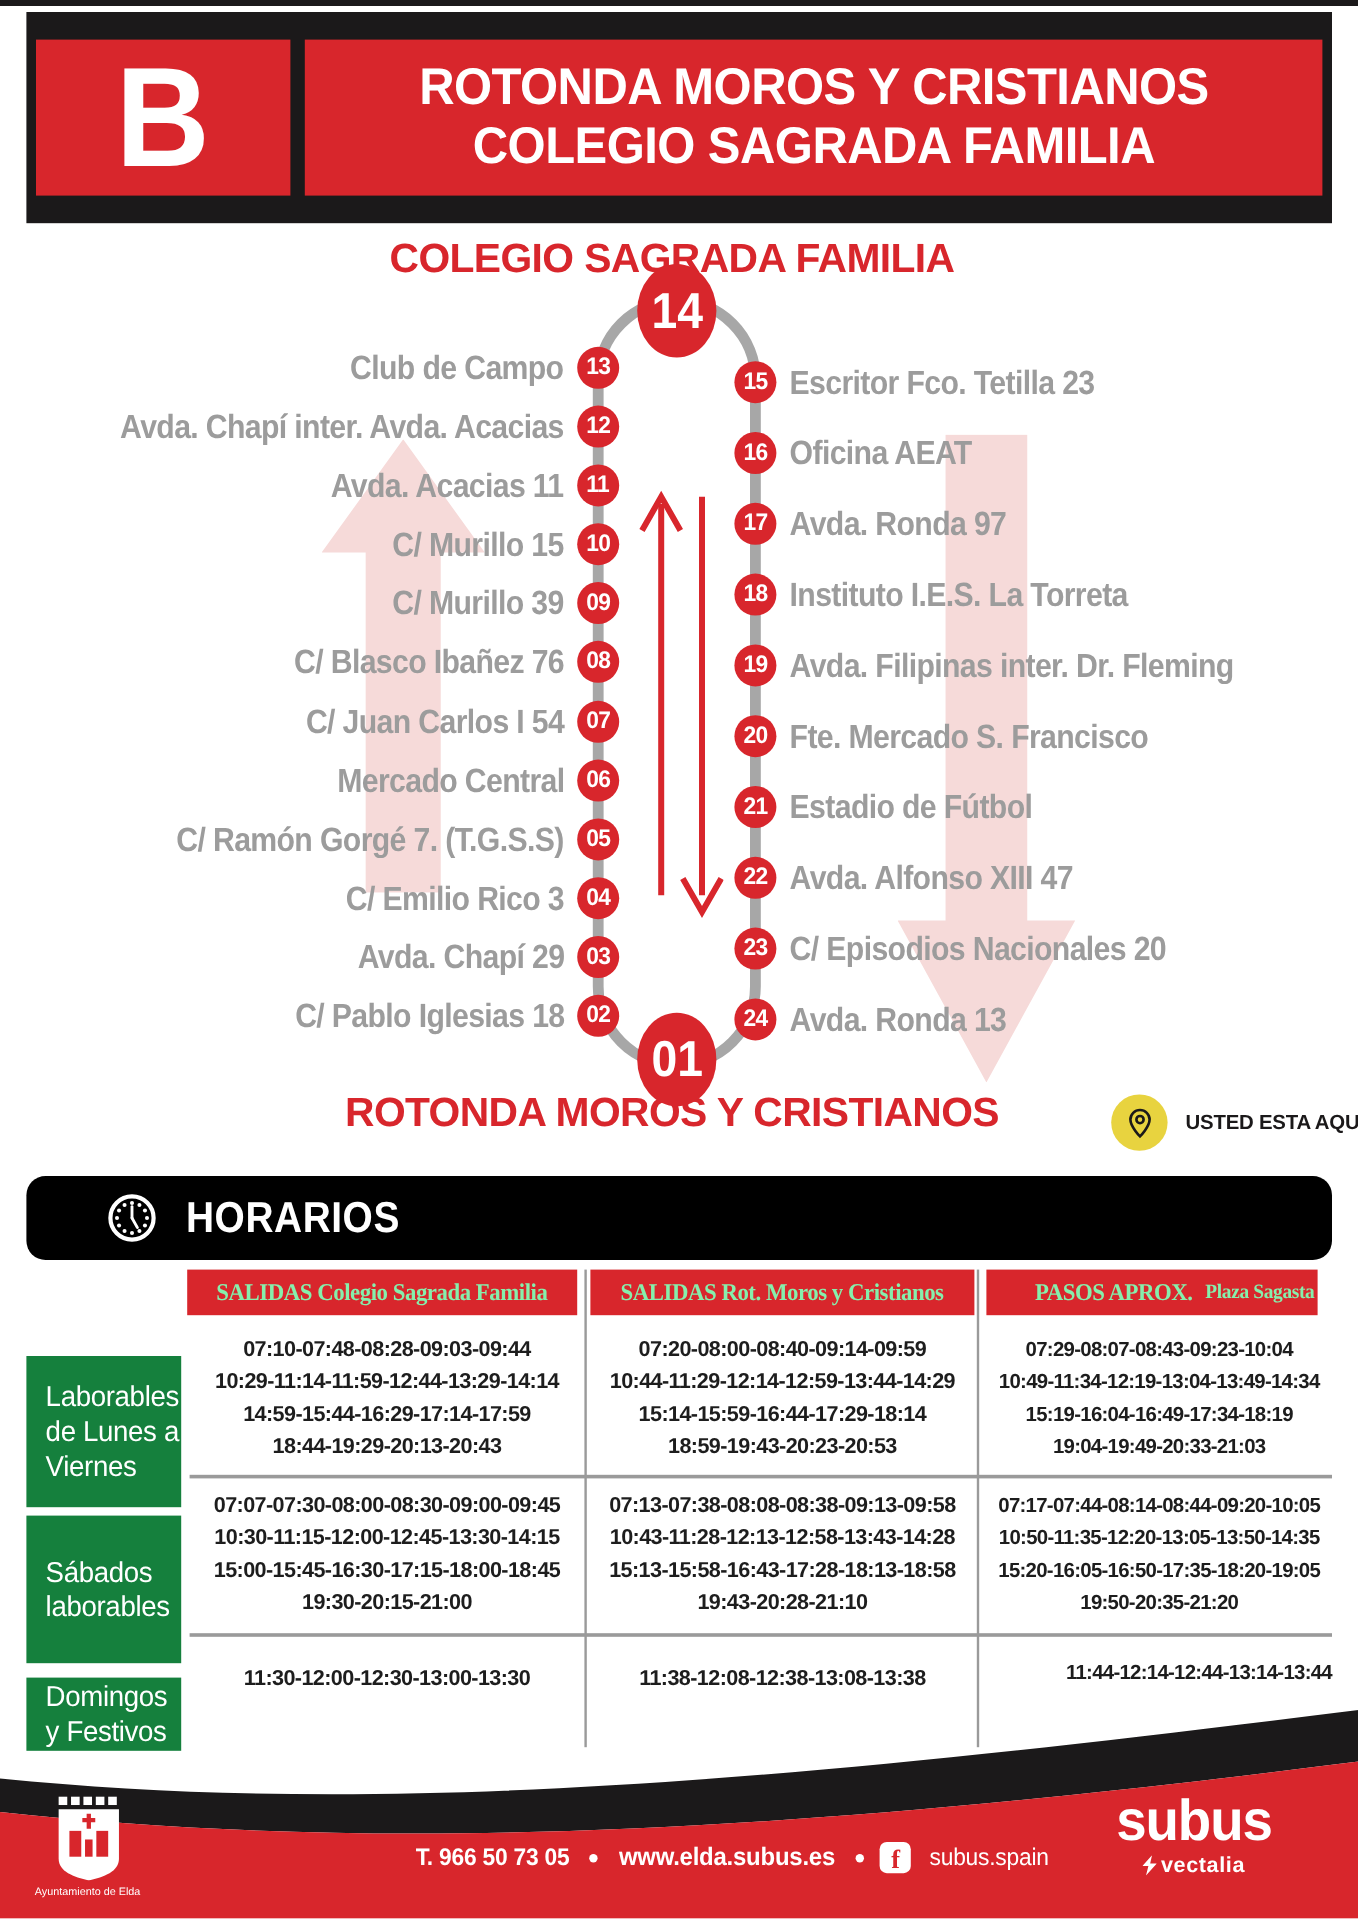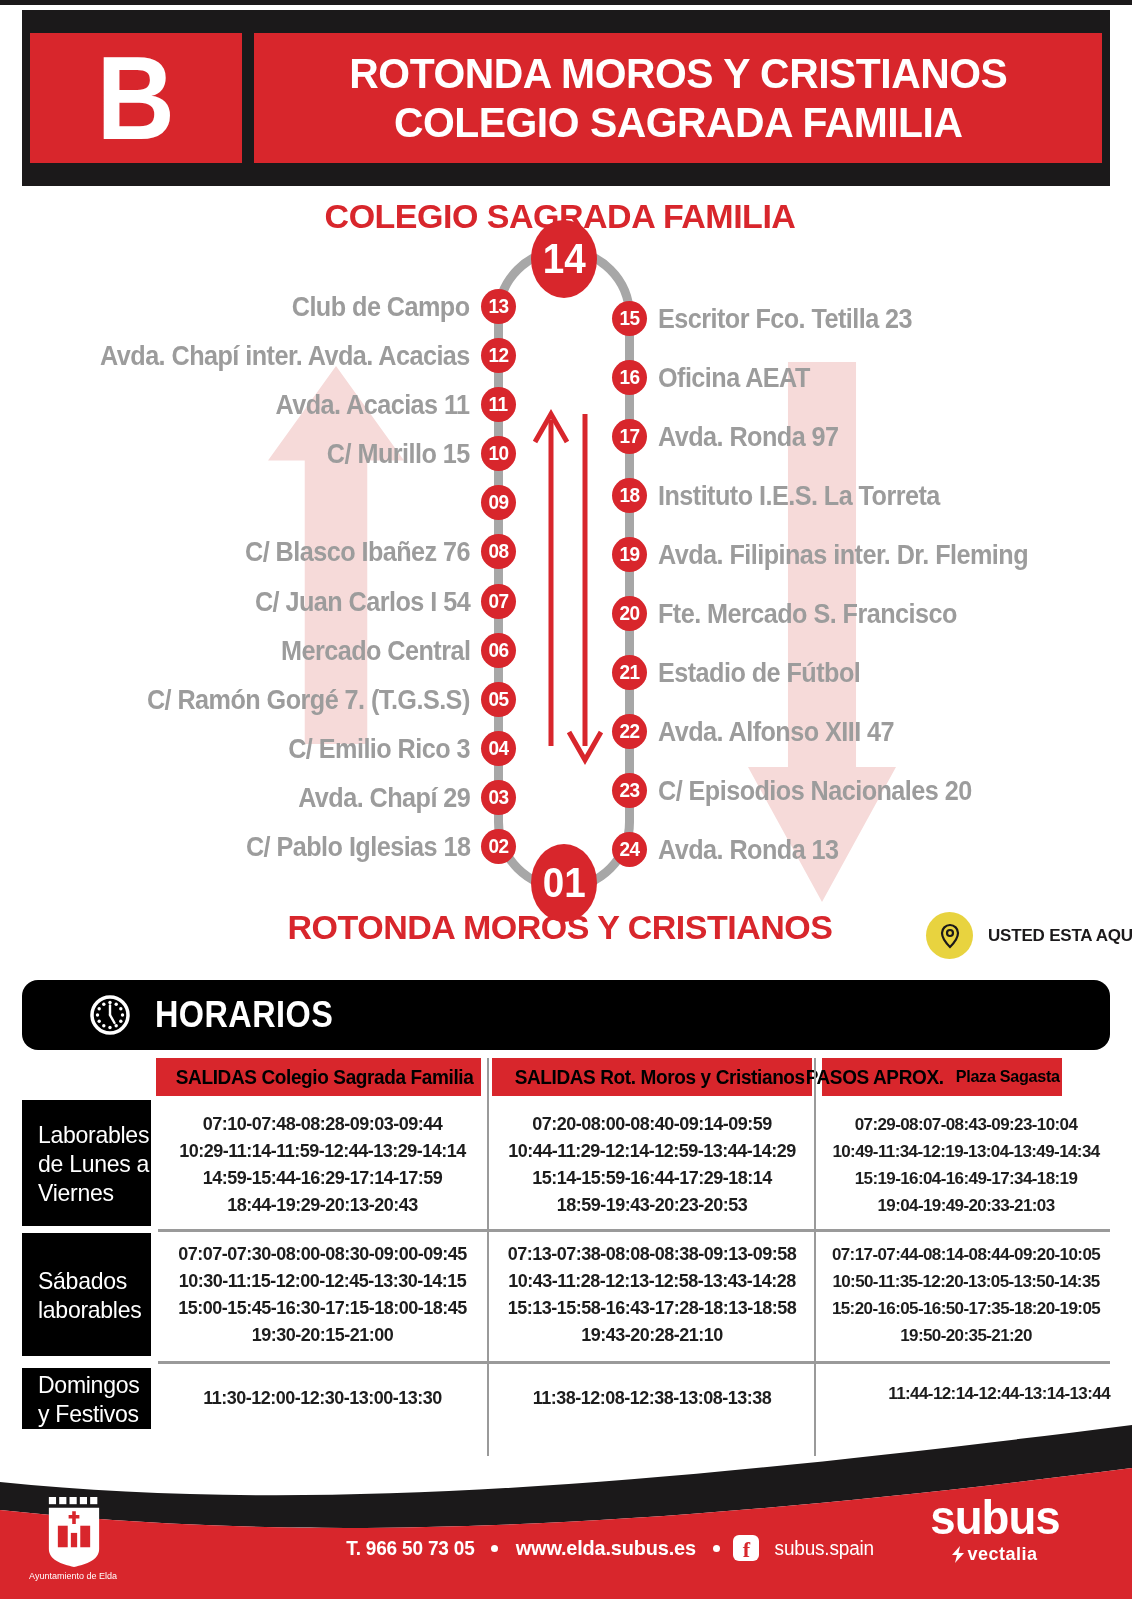--- a/index.html
+++ b/index.html
@@ -46,26 +46,26 @@
   .yahtext{position:absolute;left:988px;top:924px;height:24px;line-height:24px;color:#1b191a;
        font-size:17px;font-weight:700;letter-spacing:-.2px;white-space:nowrap;}
 
   
   .hbar{position:absolute;left:22px;top:980px;width:1088px;height:70px;background:#000000;border-radius:16px;}
   .hbar .txt{position:absolute;left:133px;top:0;height:70px;line-height:70px;color:#fff;
        font-size:36px;font-weight:700;letter-spacing:.5px;transform:scaleX(.9);transform-origin:0 50%;}
   .clock{position:absolute;left:66px;top:13px;}
 
   
-  .thead{position:absolute;top:1058px;height:38px;background:#d8262c;color:#000000;
-       display:flex;align-items:center;justify-content:flex-end;white-space:nowrap;}
+  .thead{position:absolute;top:1058px;height:38px;background:#d8262c;color:#86efac;
+       display:flex;align-items:center;justify-content:center;white-space:nowrap;font-family:Liberation Serif, serif;}
   .thead .main{font-size:20px;font-weight:700;letter-spacing:-.4px;transform:scaleX(.95);}
   .thead .sub{font-size:17px;font-weight:700;letter-spacing:-.3px;transform:scaleX(.95);margin-left:5px;}
-  .rlabel{position:absolute;left:22px;width:129px;background:#000000;color:#fff;
-       display:flex;flex-direction:column;justify-content:center;padding-left:16px;box-sizing:border-box;}
+  .rlabel{position:absolute;left:22px;width:129px;background:#15803d;color:#fff;
+       display:flex;flex-direction:column;justify-content:center;padding-left:16px;box-sizing:border-box;margin-top:30px;}
   .rlabel div{font-size:24px;line-height:29px;font-weight:400;letter-spacing:-.3px;transform:scaleX(.96);transform-origin:0 50%;white-space:nowrap;}
   .tcell{position:absolute;display:flex;flex-direction:column;align-items:center;justify-content:center;}
   .tcell div{color:#1d1d1d;font-size:18px;line-height:27px;font-weight:700;letter-spacing:-.5px;white-space:nowrap;}
   .tcell.narrow div{font-size:17px;letter-spacing:-.6px;}
   .vdiv{position:absolute;top:1058px;height:398px;width:2px;background:#9a9a9a;}
   .hdiv{position:absolute;left:158px;width:952px;height:3px;background:#9a9a9a;}
 
   
   .fsvg{position:absolute;left:0;top:1390px;}
   .contact{position:absolute;left:160px;top:1528px;width:900px;height:40px;display:flex;
@@ -130,20 +130,21 @@
       <span>12</span>
     </div>
   <div class="slabel L" style="top:387px;"><span class="sq oR">Avda. Acacias 11</span></div>
   <div class="sbadge" style="left:481px;top:387px;">
       <span>11</span>
     </div>
   <div class="slabel L" style="top:436px;"><span class="sq oR">C/ Murillo 15</span></div>
   <div class="sbadge" style="left:481px;top:436px;justify-content:center;">
       <span>10</span>
     </div>
+  <div class="slabel L" style="top:485px;"><span class="sq oR">C/ Murillo 39</span></div>
   <div class="sbadge" style="left:481px;top:485px;">
       <span>09</span>
     </div>
   <div class="slabel L" style="top:534px;"><span class="sq oR">C/ Blasco Ibañez 76</span></div>
   <div class="sbadge" style="left:481px;top:534px;">
       <span>08</span>
     </div>
   <div class="slabel L" style="top:584px;"><span class="sq oR">C/ Juan Carlos I 54</span></div>
   <div class="sbadge" style="left:481px;top:584px;">
       <span>07</span>
@@ -242,21 +243,21 @@
     </svg>
     <div class="txt">HORARIOS</div>
   </div>
 
   <div class="thead" style="left:156px;width:325px;">
     <span class="main">SALIDAS Colegio Sagrada Familia</span>
   </div>
   <div class="thead" style="left:492px;width:320px;">
     <span class="main">SALIDAS Rot. Moros y Cristianos</span>
   </div>
-  <div class="thead" style="left:822px;width:240px;">
+  <div class="thead" style="left:822px;width:240px;padding-left:36px;">
     <span class="main">PASOS APROX.</span>
     <span class="sub">Plaza Sagasta</span>
   </div>
 
   <div class="rlabel" style="top:1100px;height:126px;">
     <div>Laborables</div>
     <div>de Lunes a</div>
     <div>Viernes</div>
   </div>
   <div class="rlabel" style="top:1233px;height:123px;padding-left:16px;">

